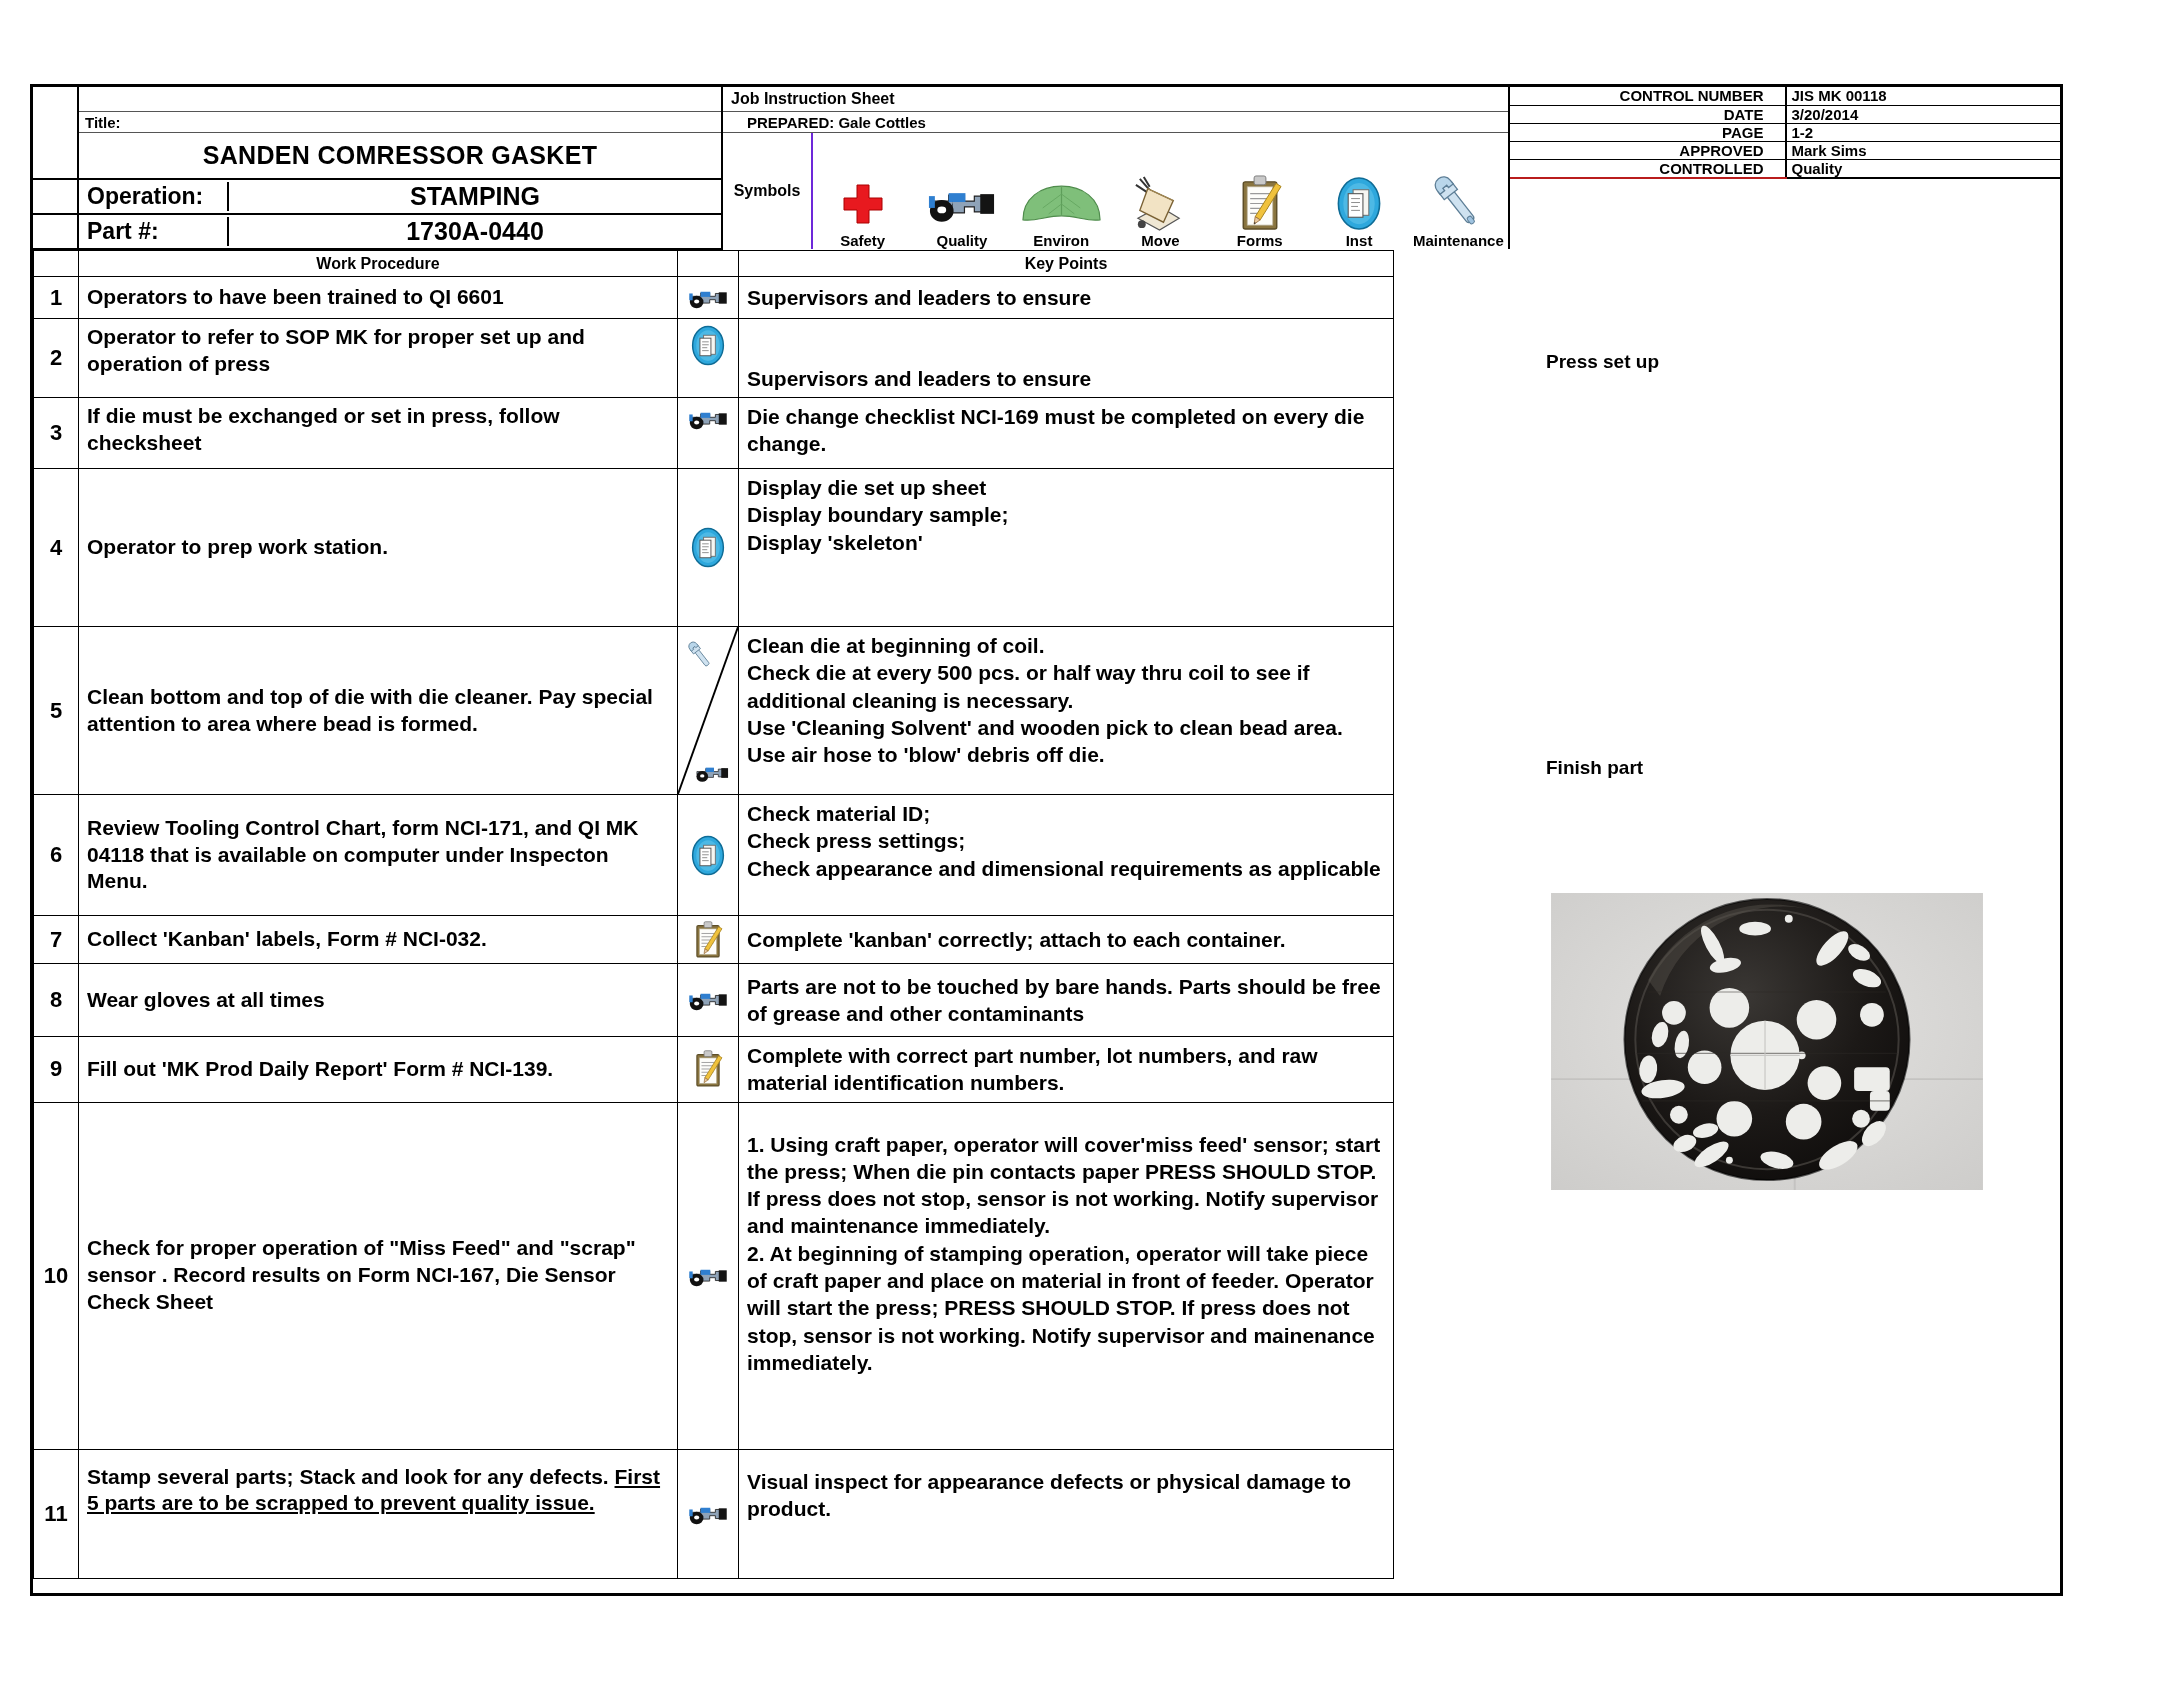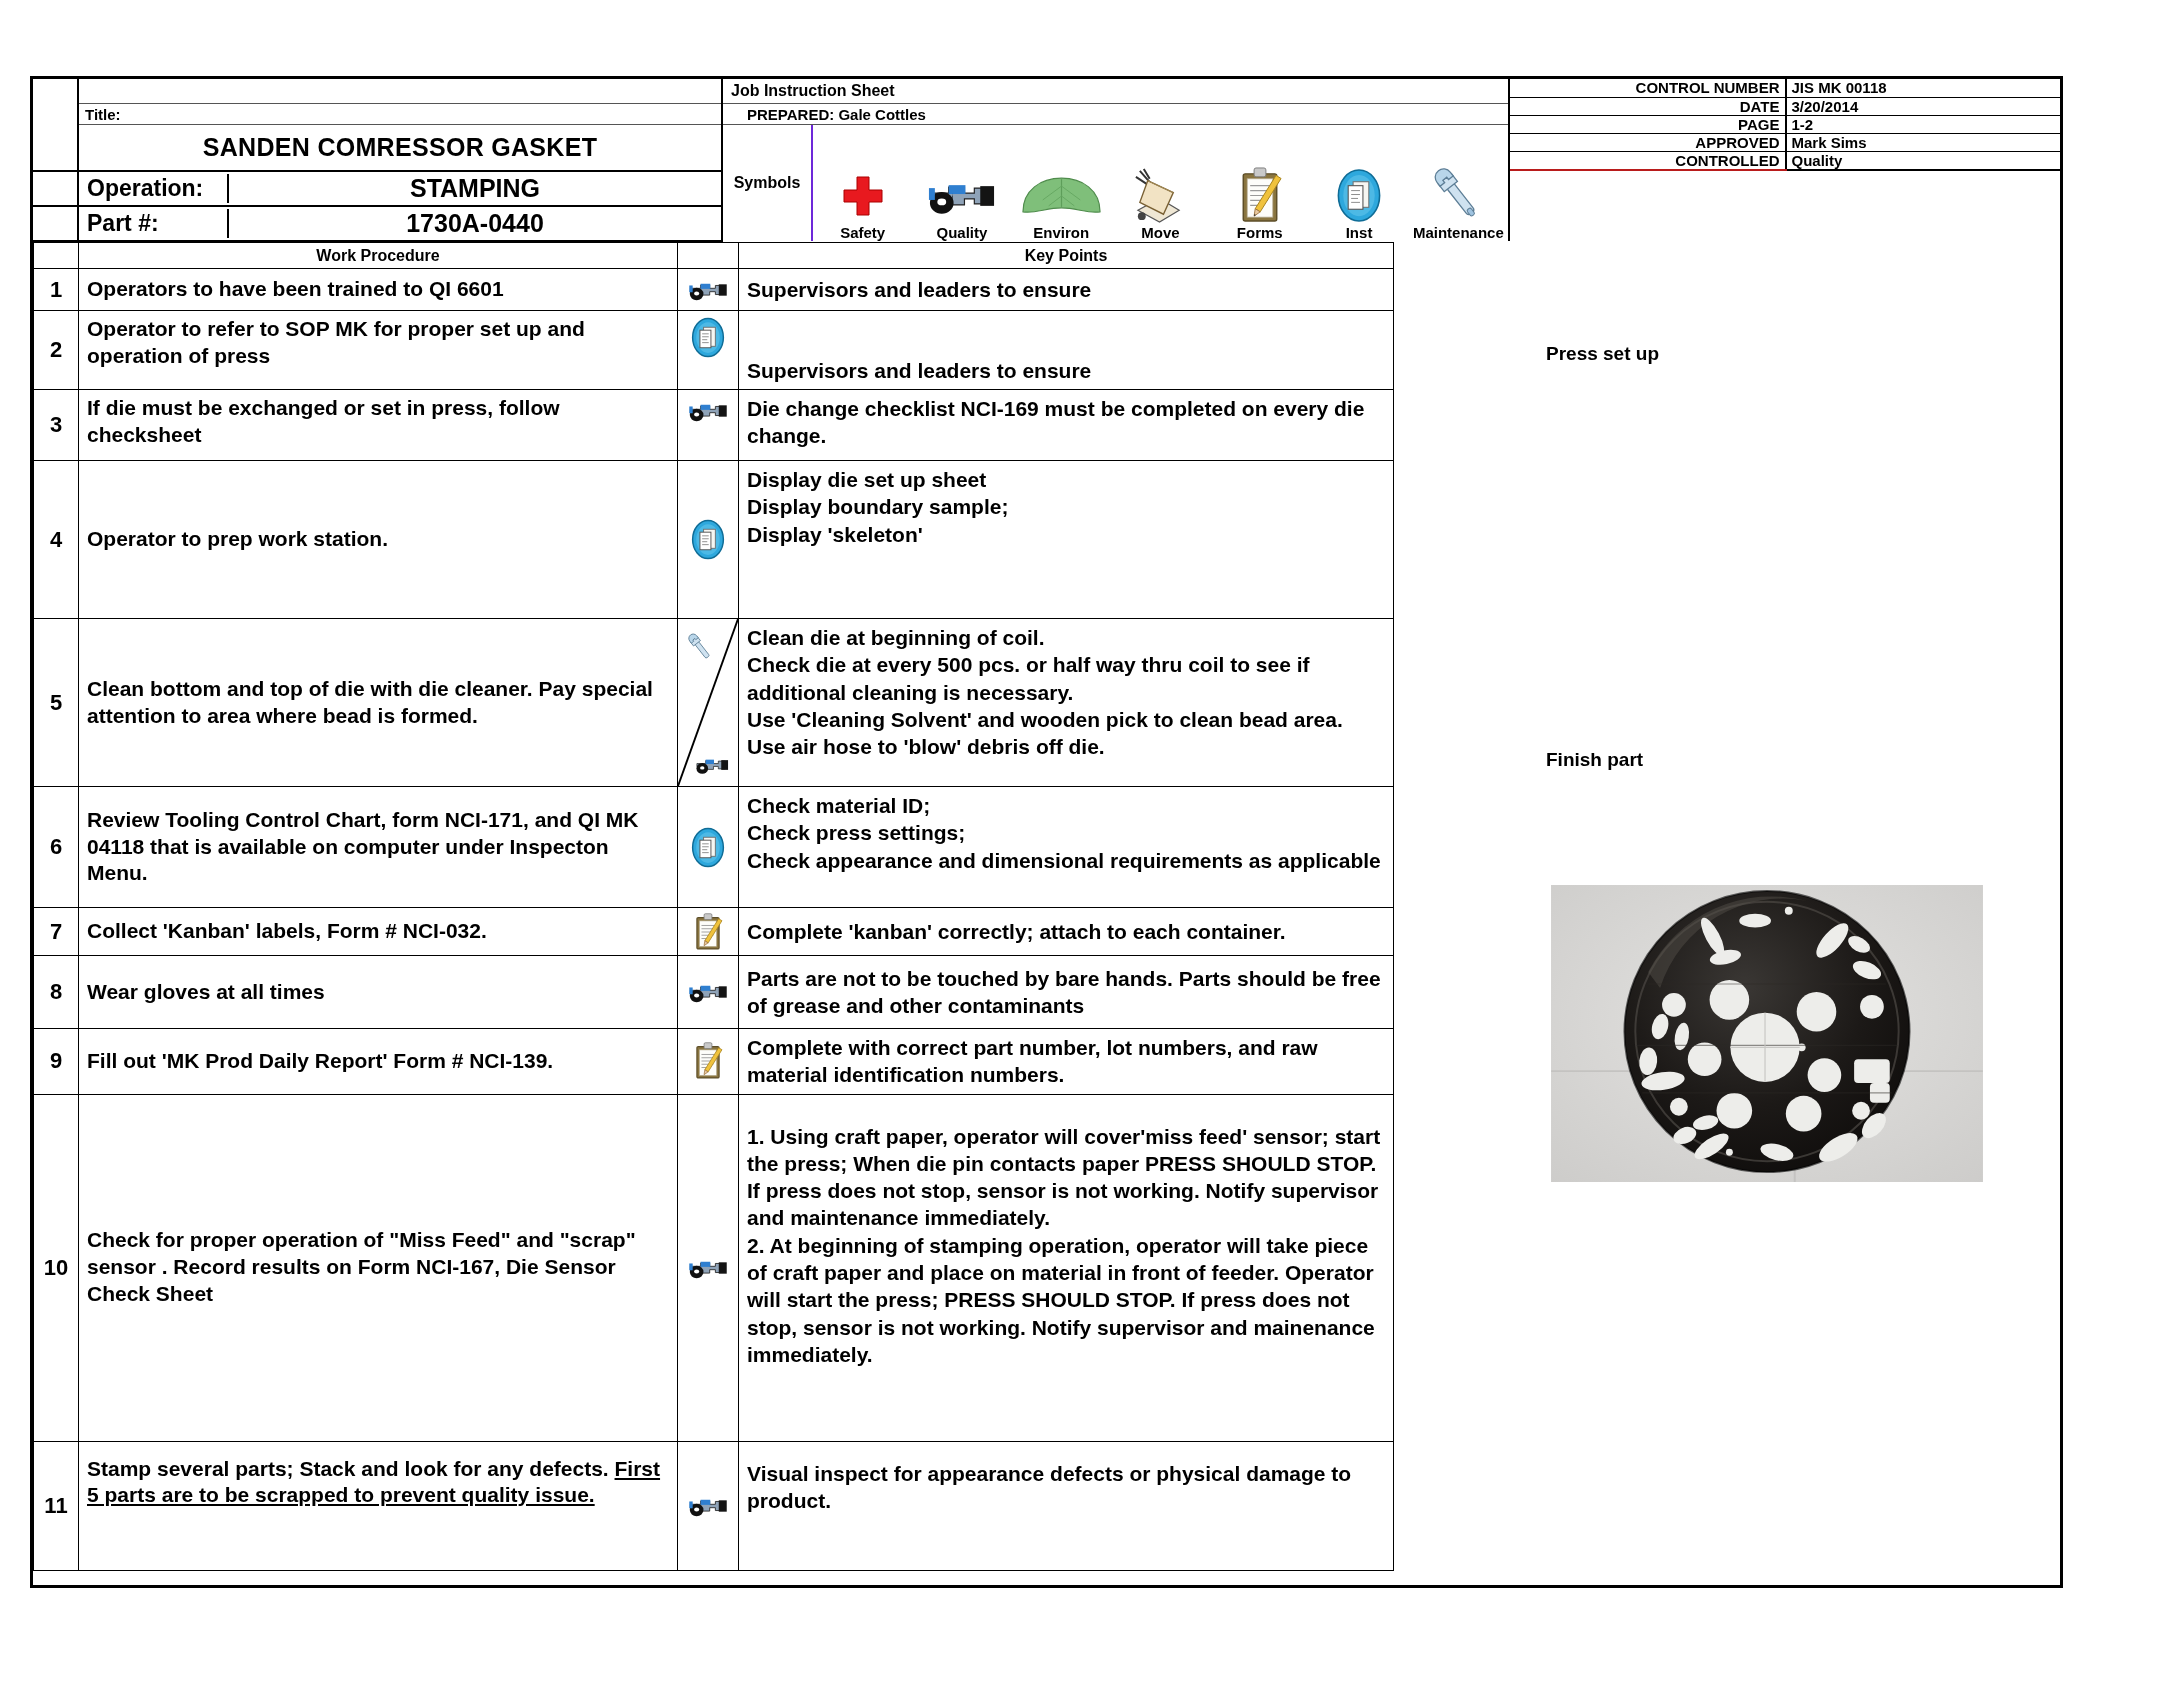--- a/index.html
+++ b/index.html
@@ -11,21 +11,21 @@
   #page {
     position: relative;
     width: 2178px; height: 1683px;
     background: #ffffff;
     overflow: hidden;
   }
 
   
   #sheet {
     position: absolute;
-    left: 30px; top: 76px;
+    left: 30px; top: 84px;
     width: 2033px; height: 1512px;
     border: 3px solid #000;
     background: #fff;
   }
 
   
   table { border-collapse: collapse; }
   td, th { vertical-align: middle; padding: 0; }
 
   
@@ -66,21 +66,21 @@
     text-align: center; font-size: 25px; font-weight: bold;
   }
   .part-value {
     text-align: center; font-size: 25px; font-weight: bold;
   }
 
   
   #ctrl { width: 551px; table-layout: fixed; }
   #ctrl td { height: 18px; font-size: 15px; }
   .ctrl-k {
-    text-align: right; font-weight: bold; padding-right: 5px;
+    text-align: right; font-weight: bold; padding-right: 21px;
     border-bottom: 1px solid #000; border-right: 2px solid #000;
     white-space: nowrap;
   }
   .ctrl-v {
     text-align: left; font-weight: bold; padding-left: 5px;
     border-bottom: 1px solid #000;
     white-space: nowrap;
   }
   .sym-label {
     font-size: 16px; font-weight: bold; text-align: center;

